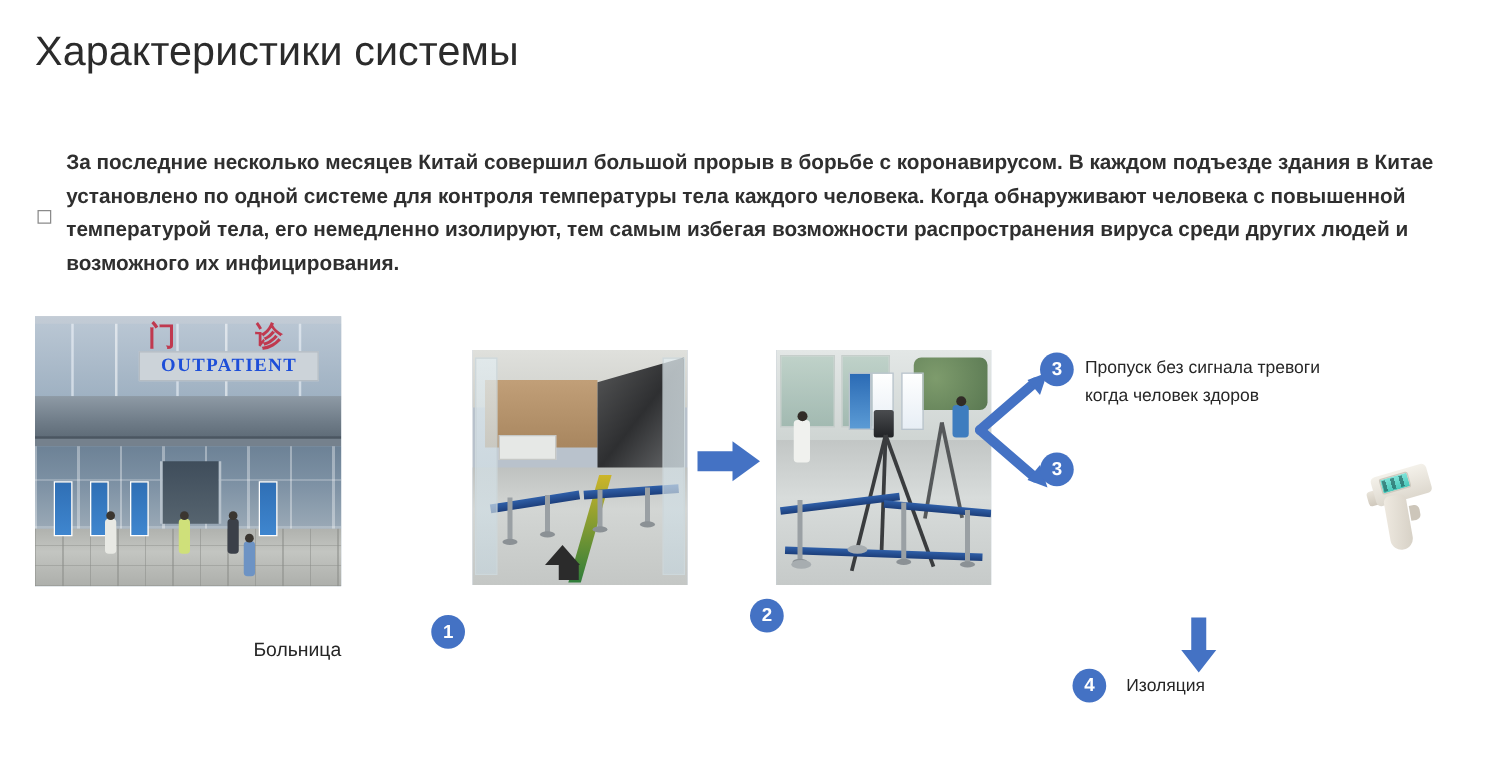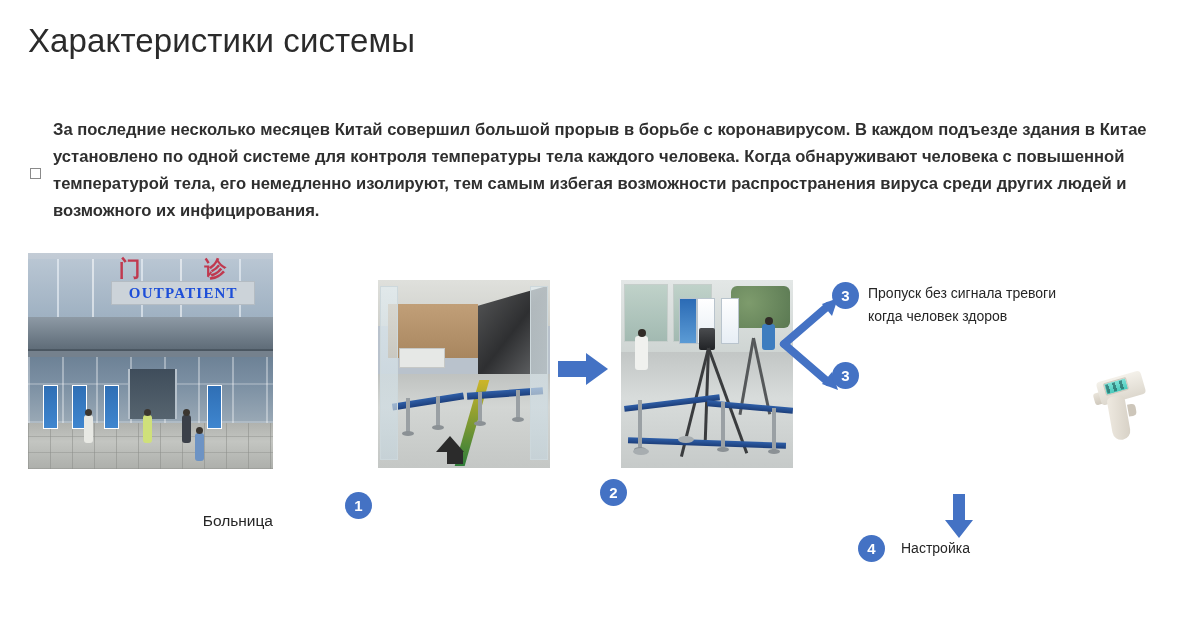--- a/index.html
+++ b/index.html
@@ -502,14 +502,14 @@
   <div class="step-num">3</div>
   <div class="step-label">Пропуск без сигнала тревоги когда человек здоров</div>
 </div>
 
 <div class="step" id="step-3b">
   <div class="step-num">3</div>
 </div>
 
 <div class="step" id="step-4">
   <div class="step-num">4</div>
-  <div class="step-label">Настройка</div>
+  <div class="step-label">Изоляция</div>
 </div>
 
 </body></html>

